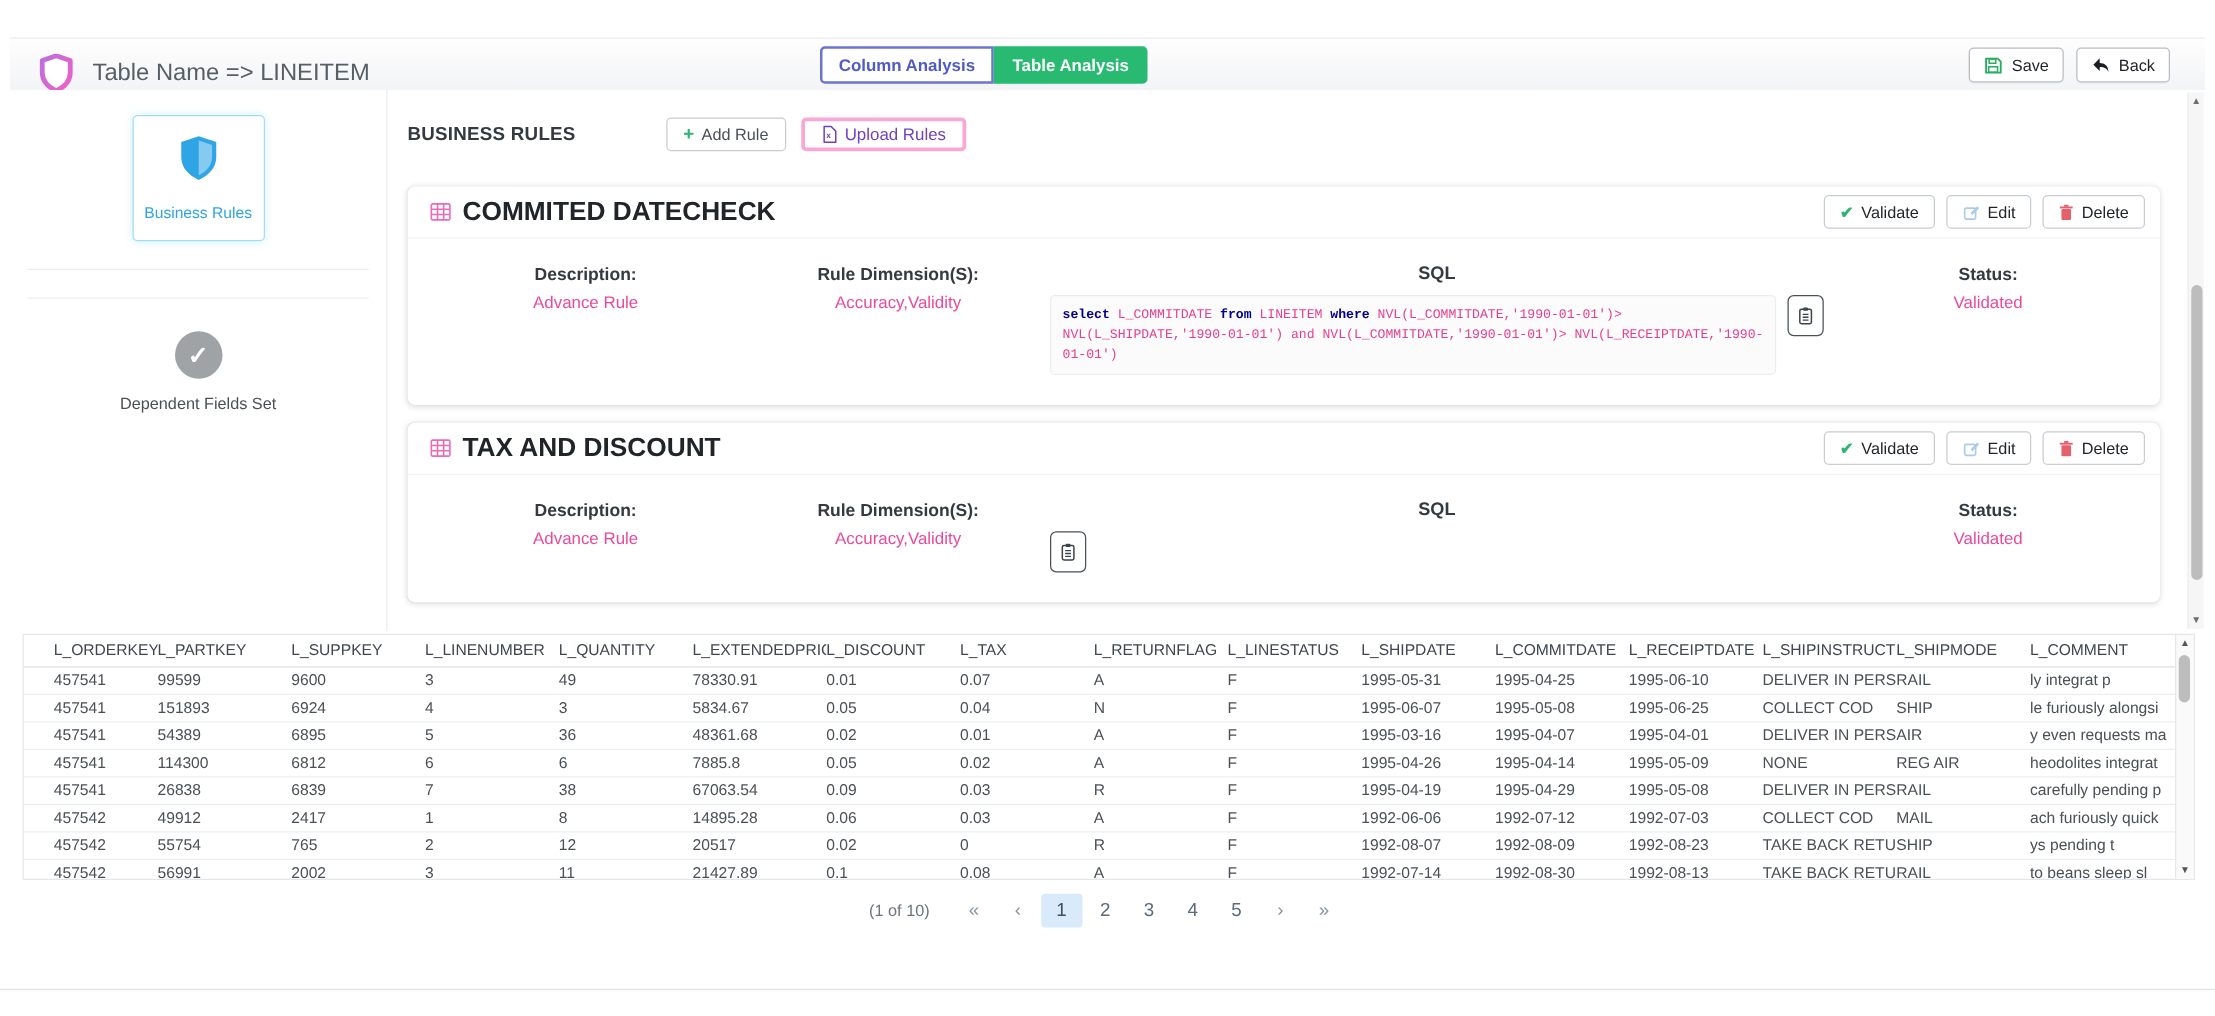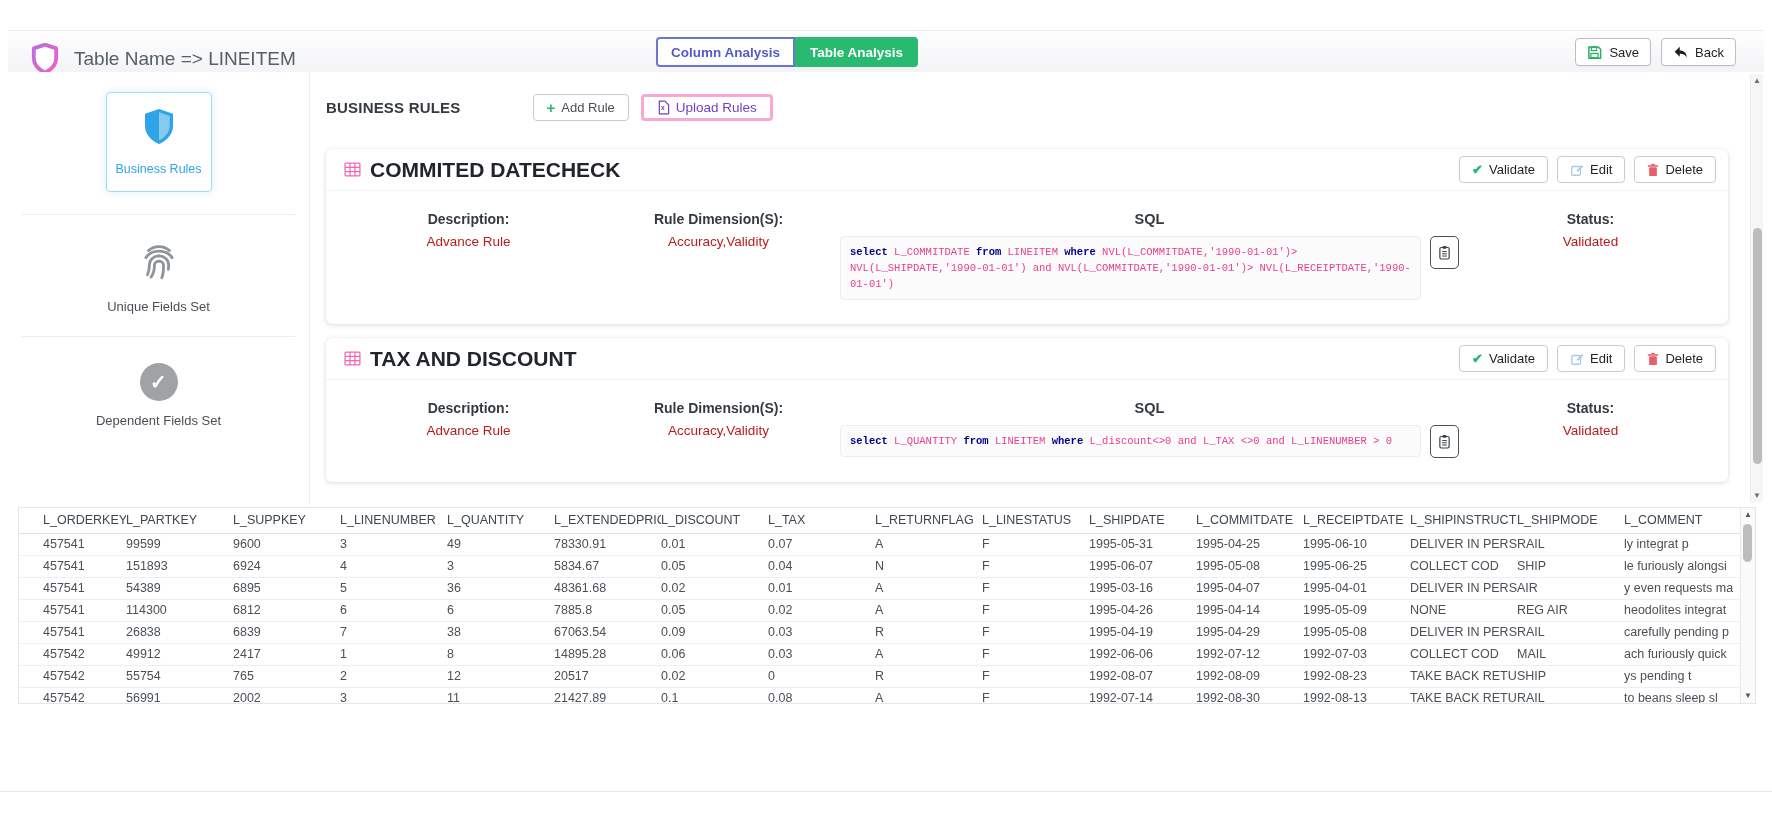--- a/index.html
+++ b/index.html
@@ -45,21 +45,21 @@
   .rule-card + .rule-card { margin-top:14px; }
   .card-head { height:42px; display:flex; align-items:center; padding:0 12px 0 18px; border-bottom:1px solid #f1f2f4; }
   .card-title { font-size:21px; font-weight:700; color:#212529; margin-left:9px; }
   .card-head .btns { margin-left:auto; display:flex; gap:9px; }
   .cbtn { height:27px; padding:0 12px; background:#fff; border:1px solid #c8cdd2; border-radius:4px;
     display:flex; align-items:center; gap:6px; font-size:13px; color:#212529; cursor:pointer; }
   .vcheck { color:#2bb673; font-size:13px; font-weight:700; }
   .card-body { display:grid; grid-template-columns:265px 235px 1fr 255px; padding:20px 10px 24px 10px; }
   .cell { text-align:center; }
   .cell .lbl { font-size:14px; font-weight:700; color:#343a40; }
-  .cell .val { margin-top:7px; font-size:13.5px; color:#b91c1c; }
+  .cell .val { margin-top:7px; font-size:13.5px; color:#ec4899; }
   .sql-cell .lbl { font-size:14.5px; }
   .sql-row { display:flex; align-items:flex-start; gap:9px; margin-top:9px; padding:0 4px; }
   .sql-box { flex:1; background:#fbfbfc; border:1px solid #ededf0; border-radius:4px; padding:7px 9px;
     font-family:Liberation Mono, monospace; font-size:10.5px; line-height:16px; color:#e83e8c; text-align:left;
     word-wrap:break-word; }
   .sql-box .kw { color:#00008b; font-weight:700; }
   .copy-btn { width:29px; height:33px; background:#fff; border:1px solid #495057; border-radius:5px;
     display:flex; align-items:center; justify-content:center; cursor:pointer; flex:0 0 auto; }
 
   
@@ -145,31 +145,20 @@
       <div class="br-card">
         <svg width="36" height="40" viewBox="0 0 26 30">
           <path d="M13 1.5 L23.5 5 V14 c0 6.6-4.6 11-10.5 13.8 C7.1 25 2.5 20.6 2.5 14 V5 Z" fill="#2fa4e7"></path>
           <path d="M13 4 L21 6.8 V14 c0 5.2-3.5 8.6-8 11 Z" fill="#ffffff" opacity="0.42"></path>
         </svg>
         <span class="lbl">Business Rules</span>
       </div>
 
       <div class="side-divider"></div>
 
-      <div class="side-item">
-        <svg width="42" height="42" viewBox="0 0 24 24" fill="none" stroke="#8f9498" stroke-width="1.6" stroke-linecap="round">
-          <path d="M6 5.5 c1.8-1.6 3.9-2.3 6-2.3 2.2 0 4.3 .8 6 2.3"></path>
-          <path d="M4.5 9.5 C6.2 7 9 5.8 12 5.8 s5.8 1.2 7.5 3.7"></path>
-          <path d="M12 8.5 c-3 0-5.5 2.2-5.5 5.2 0 2.2-.4 4-1.1 5.6"></path>
-          <path d="M12 8.5 c3 0 5.5 2.3 5.5 5.2 0 .9 0 1.7-.2 2.5"></path>
-          <path d="M12 11.5 c-1.5 0-2.6 1-2.6 2.5 0 2.7-.7 4.9-1.9 6.6"></path>
-          <path d="M12 11.5 c1.5 0 2.6 1.1 2.6 2.5 0 3.4-.3 5.3-1 7"></path>
-        </svg>
-        <span class="lbl">Unique Fields Set</span>
-      </div>
 
       <div class="side-divider"></div>
 
       <div class="side-item">
         <span class="check-circle">✓</span>
         <span class="lbl">Dependent Fields Set</span>
       </div>
     </div>
 
     <div class="rules-area">
@@ -294,21 +283,20 @@
             <div class="lbl">Description:</div>
             <div class="val">Advance Rule</div>
           </div>
           <div class="cell">
             <div class="lbl">Rule Dimension(S):</div>
             <div class="val">Accuracy,Validity</div>
           </div>
           <div class="cell sql-cell">
             <div class="lbl">SQL</div>
             <div class="sql-row">
-              <div class="sql-box"><span class="kw">select</span> L_QUANTITY <span class="kw">from</span> LINEITEM <span class="kw">where</span> L_discount&lt;&gt;0 and L_TAX &lt;&gt;0 and L_LINENUMBER &gt; 0</div>
               <div class="copy-btn">
                 <svg width="13" height="15" viewBox="0 0 14 16">
                   <rect x="2" y="2.6" width="10" height="12.4" rx="1.5" fill="none" stroke="#3d4349" stroke-width="1.3"></rect>
                   <rect x="5" y="0.9" width="4" height="3" rx="0.8" fill="#3d4349"></rect>
                   <line x1="4.5" y1="7" x2="9.5" y2="7" stroke="#3d4349" stroke-width="1.1"></line>
                   <line x1="4.5" y1="9.4" x2="9.5" y2="9.4" stroke="#3d4349" stroke-width="1.1"></line>
                   <line x1="4.5" y1="11.8" x2="9.5" y2="11.8" stroke="#3d4349" stroke-width="1.1"></line>
                 </svg>
               </div>
             </div>
@@ -517,16 +505,28 @@
             </tr>
           </tbody>
       </table>
       <div class="vscroll">
         <div class="arrow up">▲</div>
         <div class="thumb"></div>
         <div class="arrow down">▼</div>
       </div>
     </div>
 
+    <div class="pagination">
+      <span class="pg-info">(1 of 10)</span>
+      <span class="pg-item pg-arrow">«</span>
+      <span class="pg-item pg-arrow">‹</span>
+      <span class="pg-item active">1</span>
+      <span class="pg-item">2</span>
+      <span class="pg-item">3</span>
+      <span class="pg-item">4</span>
+      <span class="pg-item">5</span>
+      <span class="pg-item pg-arrow">›</span>
+      <span class="pg-item pg-arrow">»</span>
+    </div>
   </div>
 
   <div class="bottom-line"></div>
 </div>
 
 </body></html>

